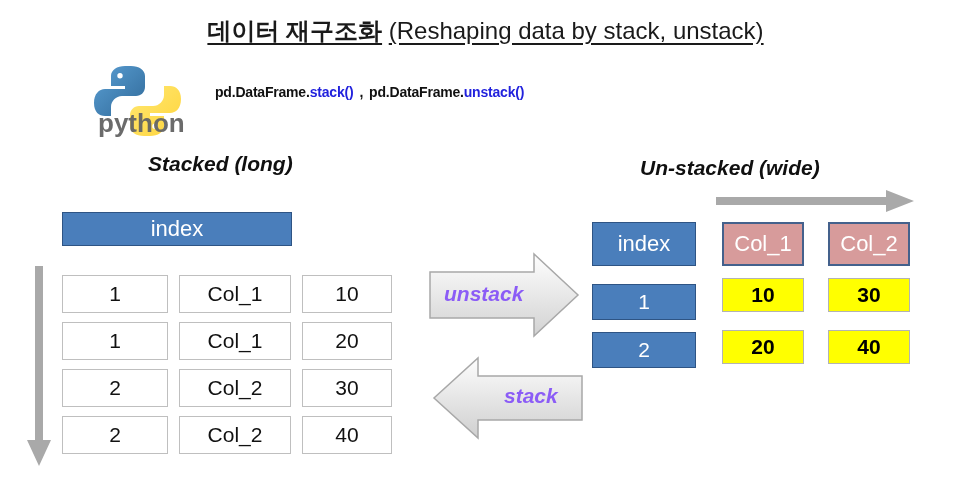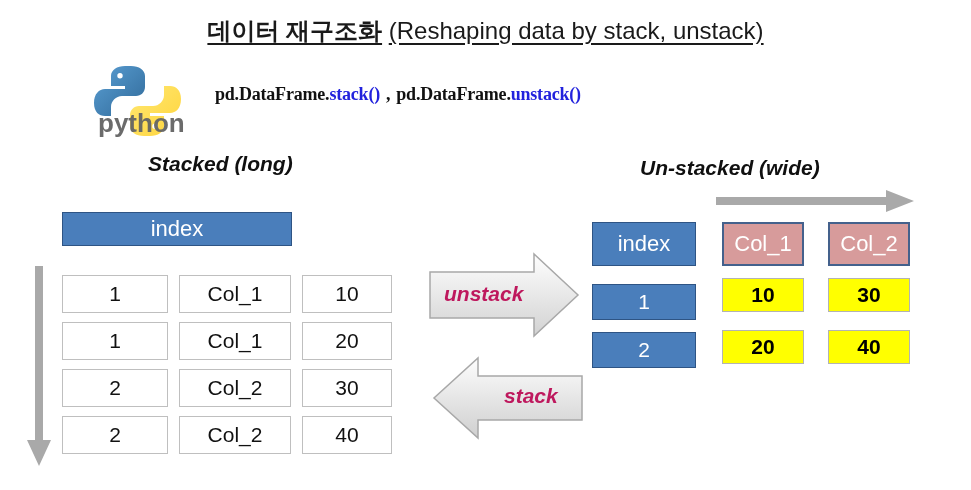--- a/index.html
+++ b/index.html
@@ -43,26 +43,25 @@
     position: absolute;
     left: 84px; top: 62px;
     width: 118px; height: 78px; font-weight: bold;
   }
   #pylogo svg { display: block; }
 
   
   #codeline {
     position: absolute;
     left: 215px; top: 84px;
-    font-size: 18px;
+    font-size: 14px;
     font-weight: bold;
     letter-spacing: -0.2px;
     white-space: nowrap;
     color: #111111;
-    font-family: Liberation Serif, serif;
   }
   #codeline .m { color: #2222dd; }
   #codeline .sep { padding: 0 6px; font-weight: bold; }
 
   
   .sect-head {
     position: absolute;
     font-size: 21px;
     font-weight: bold;
     font-style: italic;
@@ -132,21 +131,21 @@
 
   
   .block-arrow {
     position: absolute;
   }
   .block-arrow .lbl {
     position: absolute;
     font-size: 21px;
     font-weight: bold;
     font-style: italic;
-    color: #be185d;
+    color: #8b5cf6;
     white-space: nowrap;
   }
   #arrow-unstack { left: 428px; top: 252px; width: 152px; height: 86px; }
   #arrow-unstack .lbl { left: 16px; top: 30px; }
   #arrow-stack   { left: 432px; top: 352px; width: 152px; height: 90px; }
   #arrow-stack   .lbl { left: 56px; top: 32px; margin-left: 16px; }
 </style>
 </head>
 <body>
 

